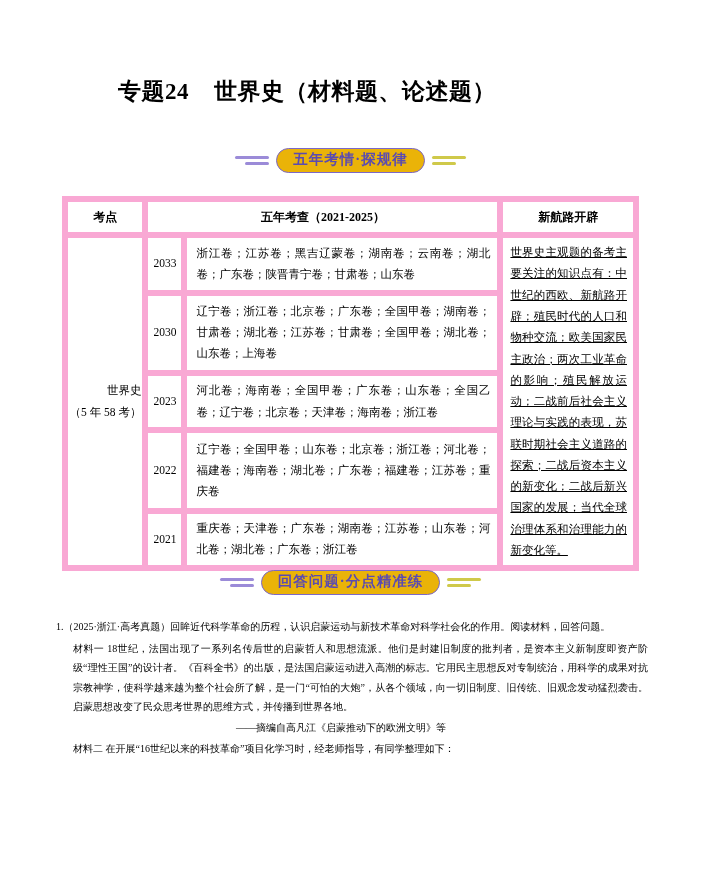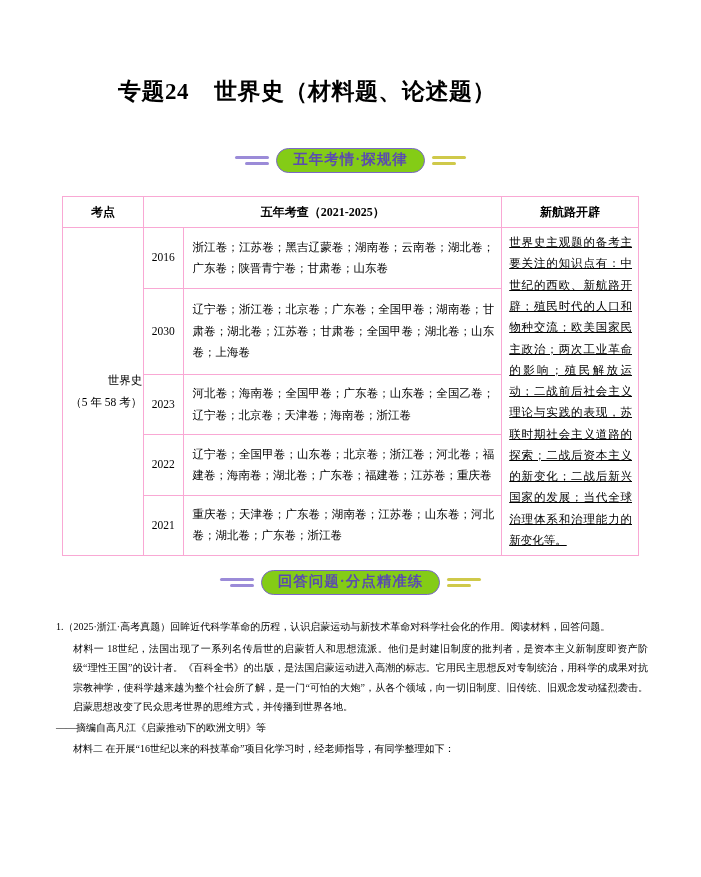--- a/index.html
+++ b/index.html
@@ -49,21 +49,21 @@
 
   .pill {
     border: 1.6px solid #7b68c8;
     border-radius: 999px;
     padding: 3px 16px 4px 16px;
     font-size: 14.5px;
     font-weight: bold;
     color: #5b4bb0;
     letter-spacing: 1px;
     line-height: 1.1;
-    background: #84cc16;
+    background: #eab308;
     white-space: nowrap;
   }
   .dash-left, .dash-right {
     display: flex;
     flex-direction: column;
     gap: 3px;
     justify-content: center;
   }
   .dash-left { margin-right: 7px; align-items: flex-end; }
   .dash-right { margin-left: 7px; align-items: flex-start; }
@@ -81,21 +81,21 @@
     position: absolute;
     left: 62px;
     top: 196px;
   }
   table.kaoqing {
     border-collapse: collapse;
     width: 577px;
     table-layout: fixed;
   }
   table.kaoqing th, table.kaoqing td {
-    border: 1px solid #f9a8d4;
+    border: 6px solid #f9a8d4;
     vertical-align: middle;
     font-size: 11.5px;
     line-height: 1.85;
   }
   table.kaoqing th {
     text-align: center;
     font-weight: bold;
     font-size: 12px;
     padding: 4px 2px;
   }
@@ -142,21 +142,21 @@
     text-indent: 0;
     padding-left: 0;
   }
   .material {
     margin-top: 2px;
     padding-left: 17px;
     text-align: justify;
     text-justify: inter-ideograph;
   }
   .src {
-    text-align: left;
+    text-align: center;
     padding-right: 22px;
     margin-top: 1px;
   }
 </style>
 </head>
 <body>
 
 <div class="page">
 
   <div class="title">
@@ -189,21 +189,21 @@
           <th colspan="2">五年考查（2021-2025）</th>
           <th>新航路开辟</th>
         </tr>
       </thead>
       <tbody>
         <tr>
           <td class="kaodian" rowspan="5">
             <div>世界史</div>
             <div>（5 年 58 考）</div>
           </td>
-          <td class="year">2016</td>
+          <td class="year">2033</td>
           <td class="juan">浙江卷；江苏卷；黑吉辽蒙卷；湖南卷；云南卷；湖北卷；广东卷；陕晋青宁卷；甘肃卷；山东卷</td>
           <td class="qushi" rowspan="5">世界史主观题的备考主要关注的知识点有：中世纪的西欧、新航路开辟；殖民时代的人口和物种交流；欧美国家民主政治；两次工业革命的影响；殖民解放运动；二战前后社会主义理论与实践的表现，苏联时期社会主义道路的探索；二战后资本主义的新变化；二战后新兴国家的发展；当代全球治理体系和治理能力的新变化等。</td>
         </tr>
         <tr>
           <td class="year">2030</td>
           <td class="juan">辽宁卷；浙江卷；北京卷；广东卷；全国甲卷；湖南卷；甘肃卷；湖北卷；江苏卷；甘肃卷；全国甲卷；湖北卷；山东卷；上海卷</td>
         </tr>
         <tr>
           <td class="year">2023</td>
           <td class="juan">河北卷；海南卷；全国甲卷；广东卷；山东卷；全国乙卷；辽宁卷；北京卷；天津卷；海南卷；浙江卷</td>

